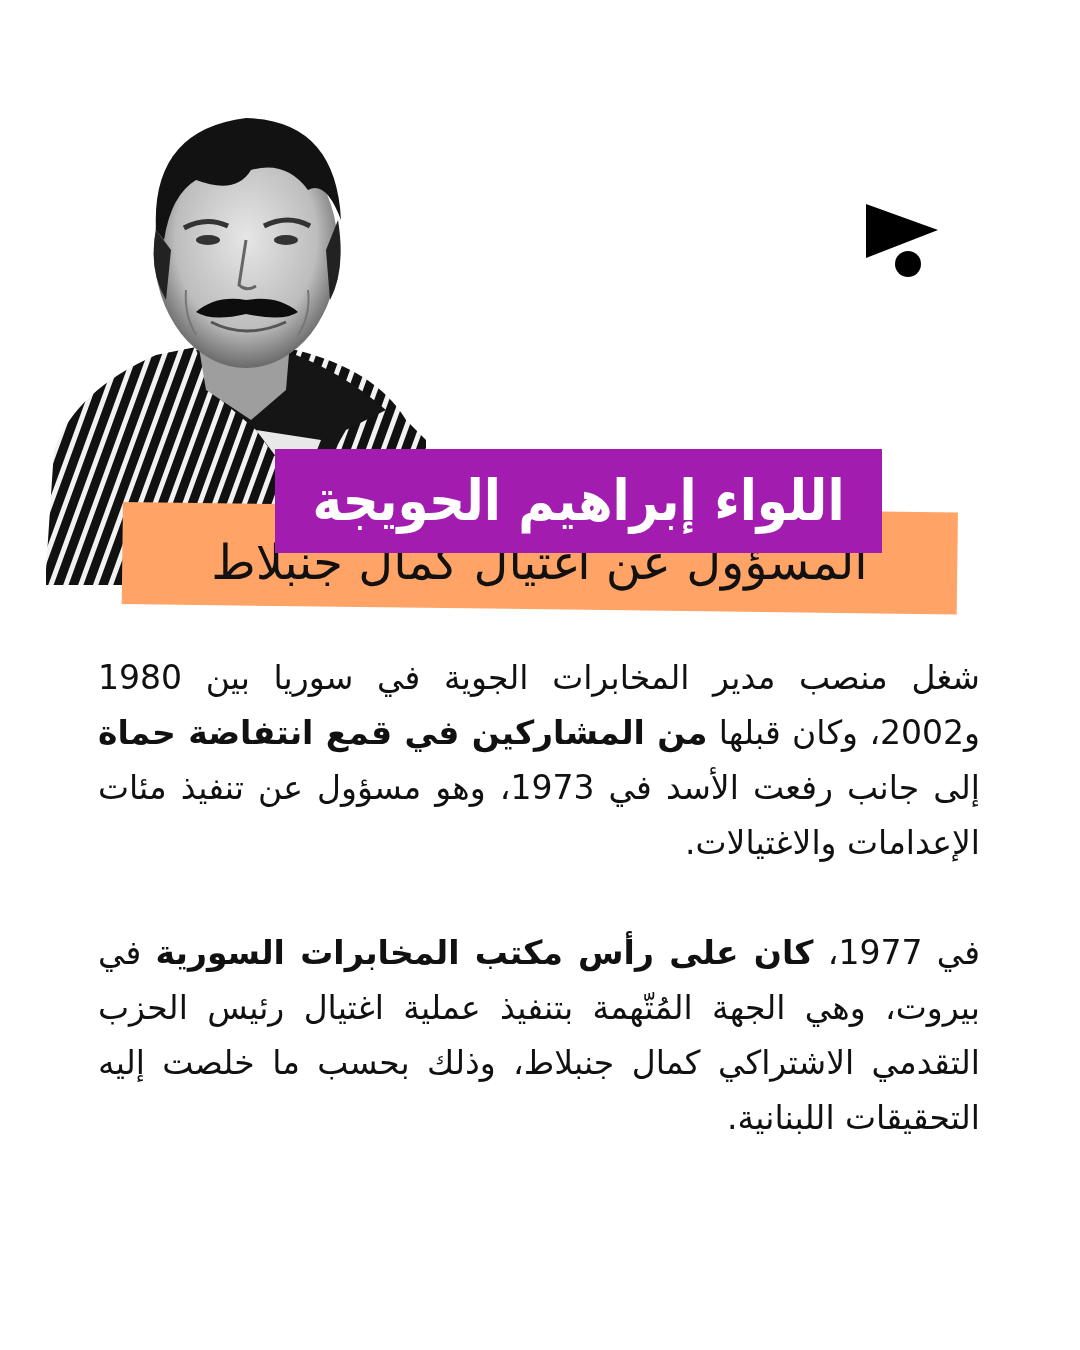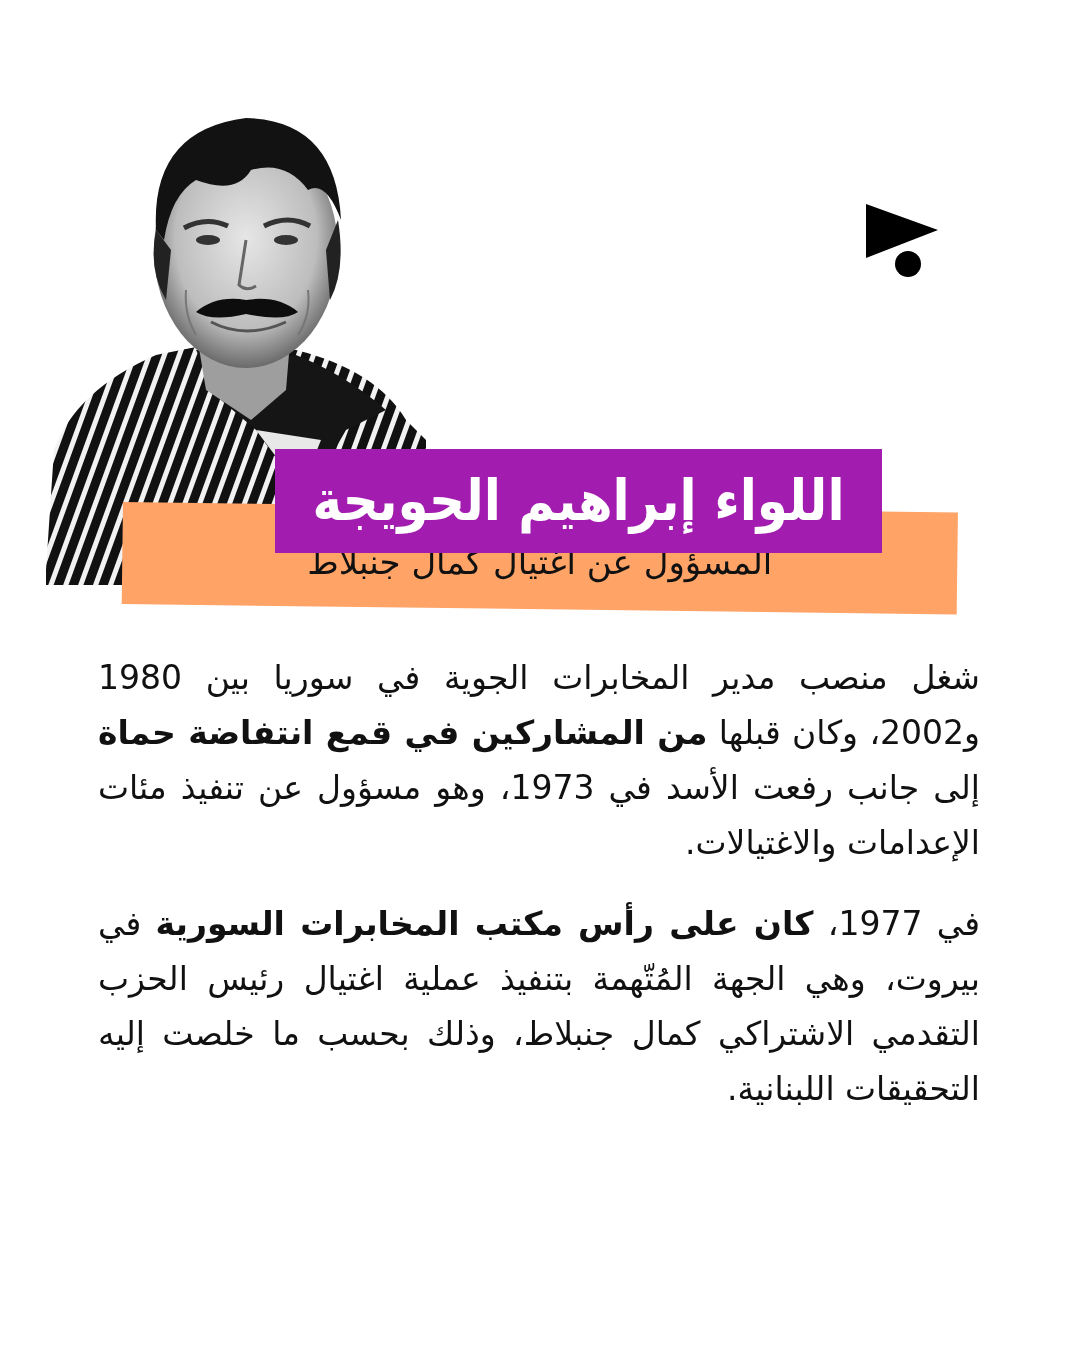--- a/index.html
+++ b/index.html
@@ -50,40 +50,40 @@
     width: 835px; height: 102px;
     background: #ffa366;
     transform: rotate(0.72deg);
     transform-origin: left top;
     z-index: 2;
     display: flex; align-items: center; justify-content: center;
   }
   .role-text {
     color: #111111;
     font-family: "DejaVu Serif", serif;
-    font-size: 34px;
+    font-size: 48px;
     direction: rtl;
     line-height: 1;
     transform: rotate(-0.72deg) translateY(4px);
   }
 
   .body-text {
     position: absolute;
     left: 98px; width: 882px;
     direction: rtl;
     text-align: justify;
     text-align-last: right;
     font-family: "DejaVu Sans", sans-serif;
     font-size: 33px;
     line-height: 55px;
     color: #111111;
   }
   .body-text p { margin: 0; }
   .p1 { top: 650px; }
-  .p2 { top: 896px; }
+  .p2 { top: 925px; }
   .bold { font-weight: bold; }
 </style>
 </head>
 <body>
 
 <div class="portrait" role="img" aria-label="Black and white halftone portrait of a smiling older man with dark hair and mustache wearing a striped polo shirt">
   <svg viewBox="0 0 380 485" xmlns="http://www.w3.org/2000/svg">
     <defs>
       <pattern id="stripes" width="14" height="14" patternUnits="userSpaceOnUse" patternTransform="rotate(20)">
         <rect width="14" height="14" fill="#111"></rect>

